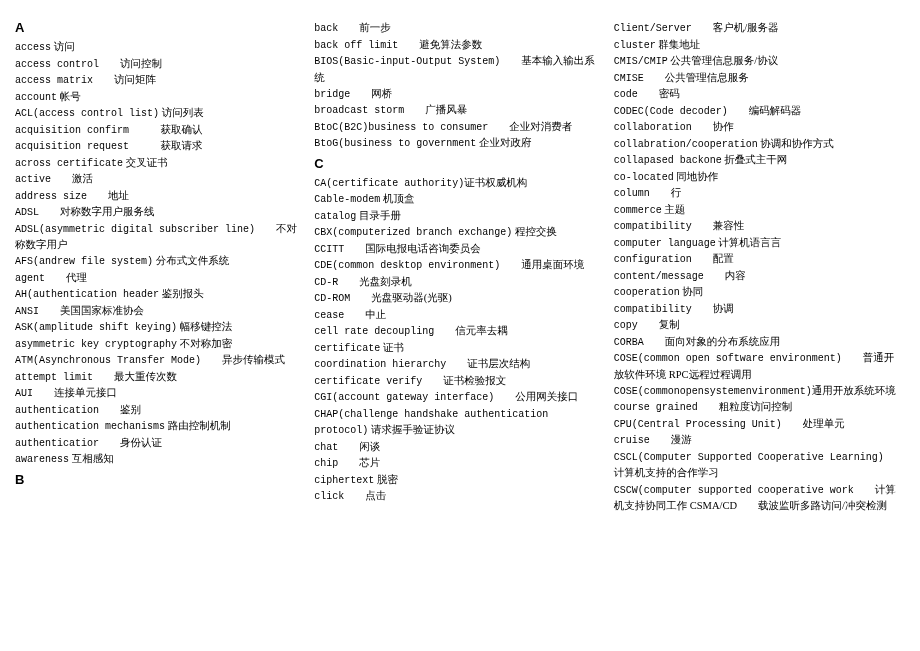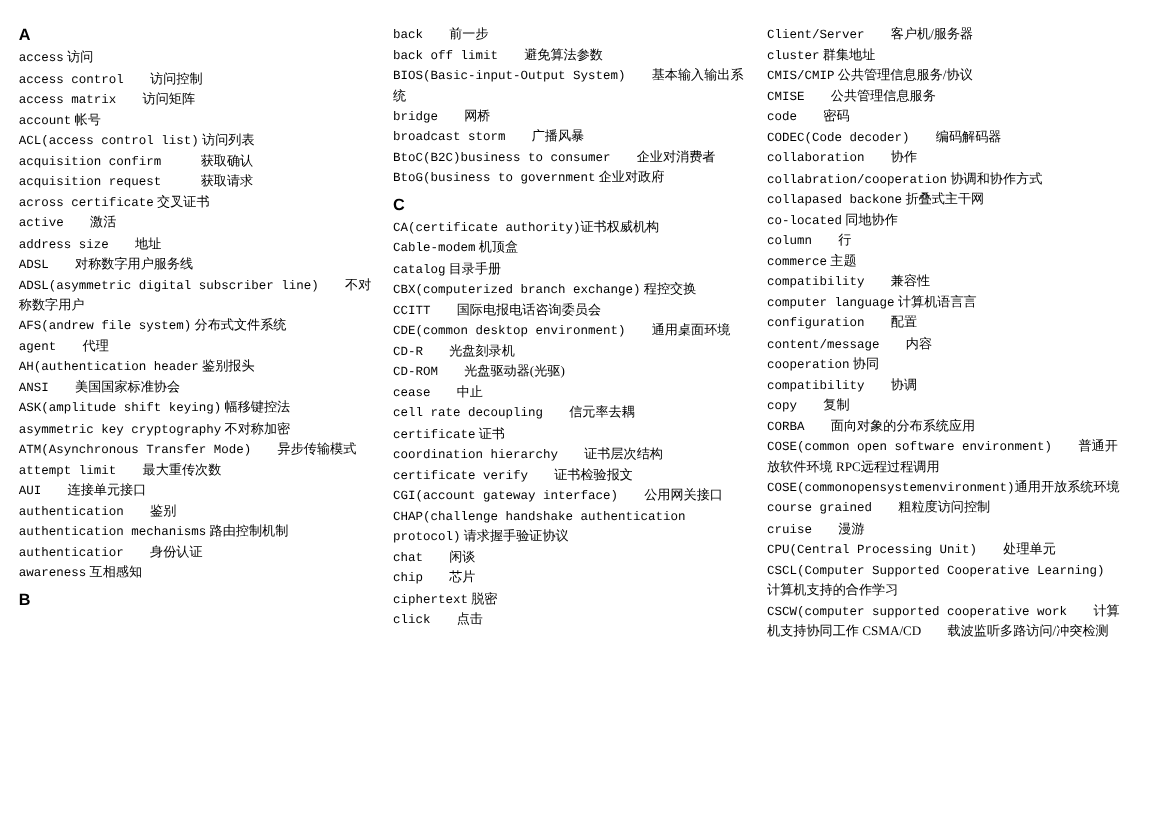--- a/index.html
+++ b/index.html
@@ -139,19 +139,19 @@
       <div class="entry"><span>computer language</span> 计算机语言言</div>
       <div class="entry"><span>configuration</span>　　配置</div>
       <div class="entry"><span>content/message</span>　　内容</div>
       <div class="entry"><span>cooperation</span> 协同</div>
       <div class="entry"><span>compatibility</span>　　协调</div>
       <div class="entry"><span>copy</span>　　复制</div>
       <div class="entry"><span>CORBA</span>　　面向对象的分布系统应用</div>
       <div class="entry"><span>COSE(common open software environment)</span>　　普通开放软件环境 RPC远程过程调用</div>
       <div class="entry"><span>COSE(commonopensystemenvironment)</span>通用开放系统环境</div>
       <div class="entry"><span>course grained</span>　　粗粒度访问控制</div>
+      <div class="entry"><span>CPU(Central Processing Unit)</span>　　处理单元</div>
       <div class="entry"><span>cruise</span>　　漫游</div>
-      <div class="entry"><span>CPU(Central Processing Unit)</span>　　处理单元</div>
       <div class="entry"><span>CSCL(Computer Supported Cooperative Learning)</span>　　计算机支持的合作学习</div>
       <div class="entry"><span>CSCW(computer supported cooperative work</span>　　计算机支持协同工作 CSMA/CD　　载波监听多路访问/冲突检测</div>
     </div>
   </div>
 </div>
 
 </body></html>

